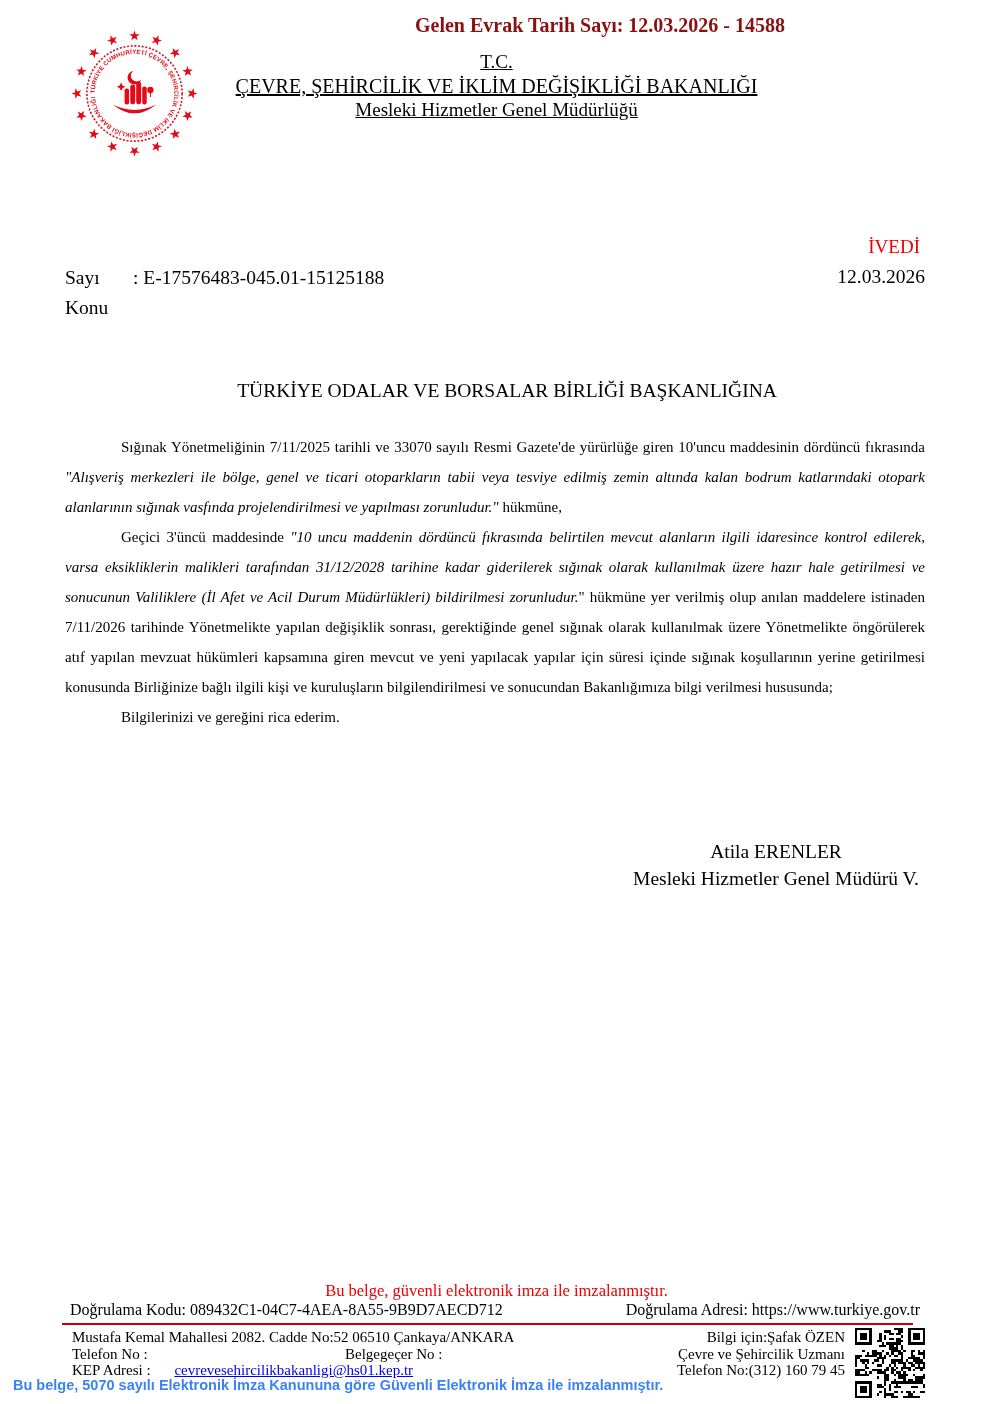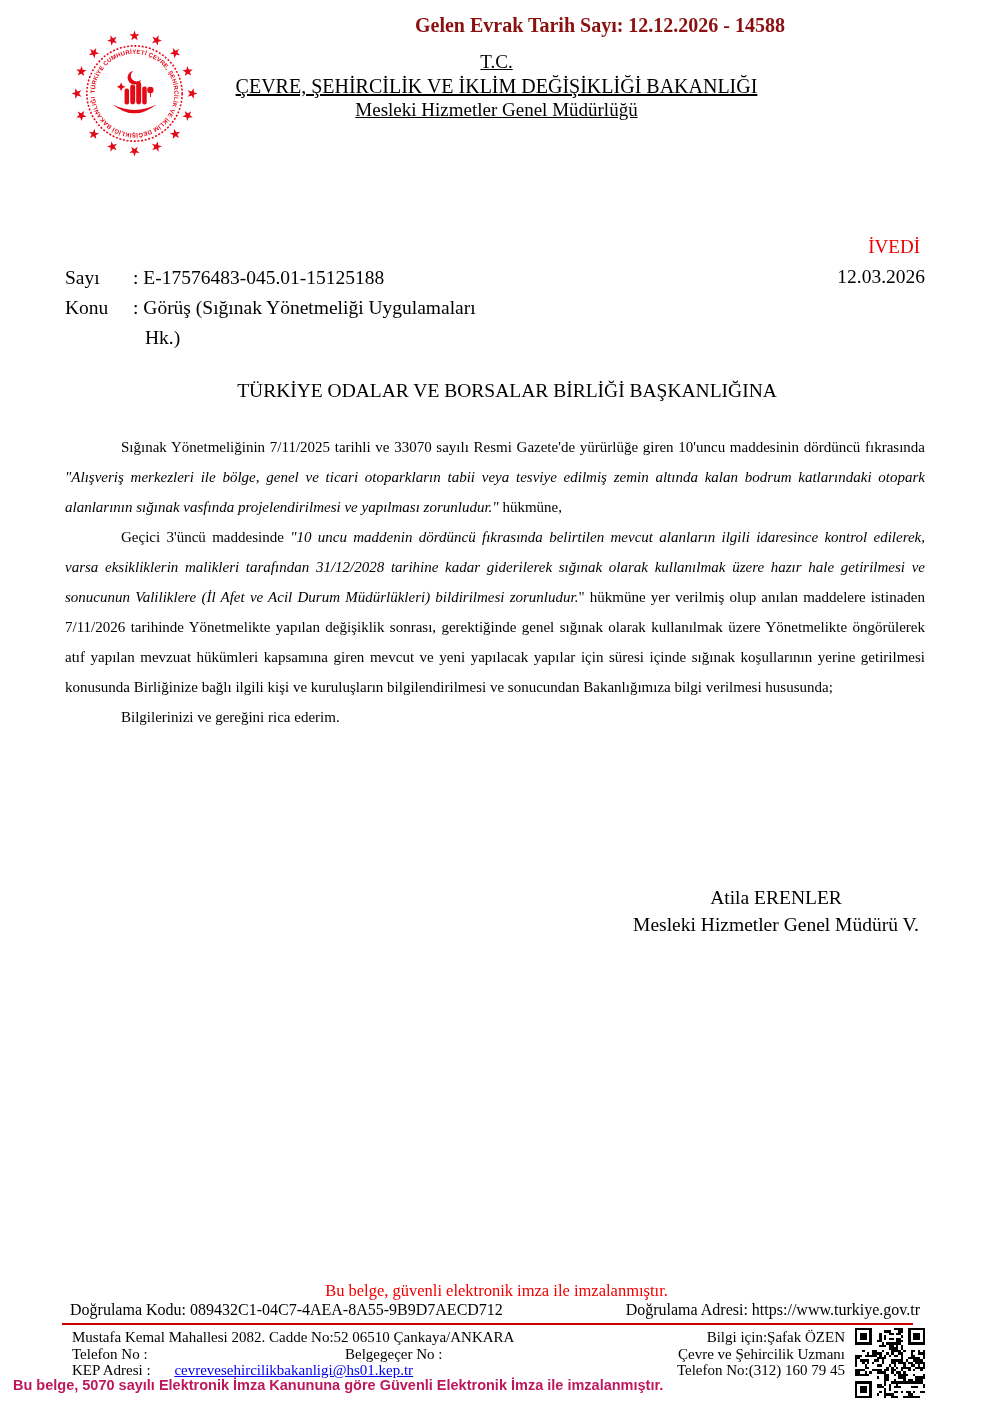--- a/index.html
+++ b/index.html
@@ -48,21 +48,20 @@
     position: absolute; left: 65px; width: 860px; top: 432px;
     font-size: 15px; line-height: 30px; text-align: justify;
   }
   .body-text p { margin: 0; text-indent: 56px; }
   .italic { font-style: italic; }
   .signature {
     position: absolute; top: 838px; left: 776px;
     transform: translateX(-50%);
     text-align: center; font-size: 19.5px; line-height: 27px;
     white-space: nowrap;
-    margin-top: 46px;
   }
   .esign-notice {
     position: absolute; top: 1281px; left: 0; right: 0;
     text-align: center; color: #ee0000; font-size: 16.5px;
   }
   .verify-row {
     position: absolute; left: 70px; width: 850px; top: 1301px;
     display: flex; justify-content: space-between; font-size: 16px;
   }
   .red-line {
@@ -76,27 +75,27 @@
   .tel-cell { display: inline-block; width: 273px; }
   .kep-link { color: #0000ee; text-decoration: underline; margin-left: 20px; }
   .addr-right {
     position: absolute; right: 148px; top: 1329px;
     text-align: right; font-size: 15px; line-height: 16.5px;
   }
   .qr { position: absolute; left: 855px; top: 1328px; width: 70px; height: 70px; }
   .legal {
     position: absolute; left: 13px; top: 1377px;
     font-family: "Liberation Sans", sans-serif; font-weight: bold;
-    color: #be185d; font-size: 14.5px;
+    color: #3b82f6; font-size: 14.5px;
   }
 </style>
 </head>
 <body>
 
-<div class="stamp">Gelen Evrak Tarih Sayı: 12.12.2026 - 14588</div>
+<div class="stamp">Gelen Evrak Tarih Sayı: 12.03.2026 - 14588</div>
 
 <svg class="logo" viewBox="0 0 134 134" xmlns="http://www.w3.org/2000/svg" xmlns:xlink="http://www.w3.org/1999/xlink">
   <defs>
     <g id="star">
       <polygon points="0,-5.5 1.29,-1.78 5.23,-1.7 2.09,0.68 3.23,4.45 0,2.2 -3.23,4.45 -2.09,0.68 -5.23,-1.7 -1.29,-1.78" fill="#e30a17"></polygon>
     </g>
     <path id="tcirc" d="M 27,67 a 40,40 0 1,1 80,0 a 40,40 0 1,1 -80,0"></path>
   </defs>
   <g>
     <use xlink:href="#star" transform="rotate(0 67 67) translate(67 9)"></use>
@@ -143,21 +142,20 @@
 <div class="urgency">İVEDİ</div>
 <div class="doc-date">12.03.2026</div>
 
 <div class="meta">
   <div class="meta-row">
     <span class="meta-label">Sayı</span>
     <span class="meta-value">: E-17576483-045.01-15125188</span>
   </div>
   <div class="meta-row">
     <span class="meta-label">Konu</span>
-    <span class="meta-value"><span>: Görüş (Sığınak Yönetmeliği Uygulamaları</span><span class="konu2">Hk.)</span></span>
   </div>
 </div>
 
 <div class="addressee">TÜRKİYE ODALAR VE BORSALAR BİRLİĞİ BAŞKANLIĞINA</div>
 
 <div class="body-text">
   <p><span>Sığınak Yönetmeliğinin 7/11/2025 tarihli ve 33070 sayılı Resmi Gazete'de yürürlüğe giren 10'uncu maddesinin dördüncü fıkrasında </span><span class="italic">"Alışveriş merkezleri ile bölge, genel ve ticari otoparkların tabii veya tesviye edilmiş zemin altında kalan bodrum katlarındaki otopark alanlarının sığınak vasfında projelendirilmesi ve yapılması zorunludur."</span><span> hükmüne,</span></p>
   <p><span>Geçici 3'üncü maddesinde </span><span class="italic">"10 uncu maddenin dördüncü fıkrasında belirtilen mevcut alanların ilgili idaresince kontrol edilerek, varsa eksikliklerin malikleri tarafından 31/12/2028 tarihine kadar giderilerek sığınak olarak kullanılmak üzere hazır hale getirilmesi ve sonucunun Valiliklere (İl Afet ve Acil Durum Müdürlükleri) bildirilmesi zorunludur.</span><span>" hükmüne yer verilmiş olup anılan maddelere istinaden 7/11/2026 tarihinde Yönetmelikte yapılan değişiklik sonrası, gerektiğinde genel sığınak olarak kullanılmak üzere Yönetmelikte öngörülerek atıf yapılan mevzuat hükümleri kapsamına giren mevcut ve yeni yapılacak yapılar için süresi içinde sığınak koşullarının yerine getirilmesi konusunda Birliğinize bağlı ilgili kişi ve kuruluşların bilgilendirilmesi ve sonucundan Bakanlığımıza bilgi verilmesi hususunda;</span></p>
   <p><span>Bilgilerinizi ve gereğini rica ederim.</span></p>
 </div>

